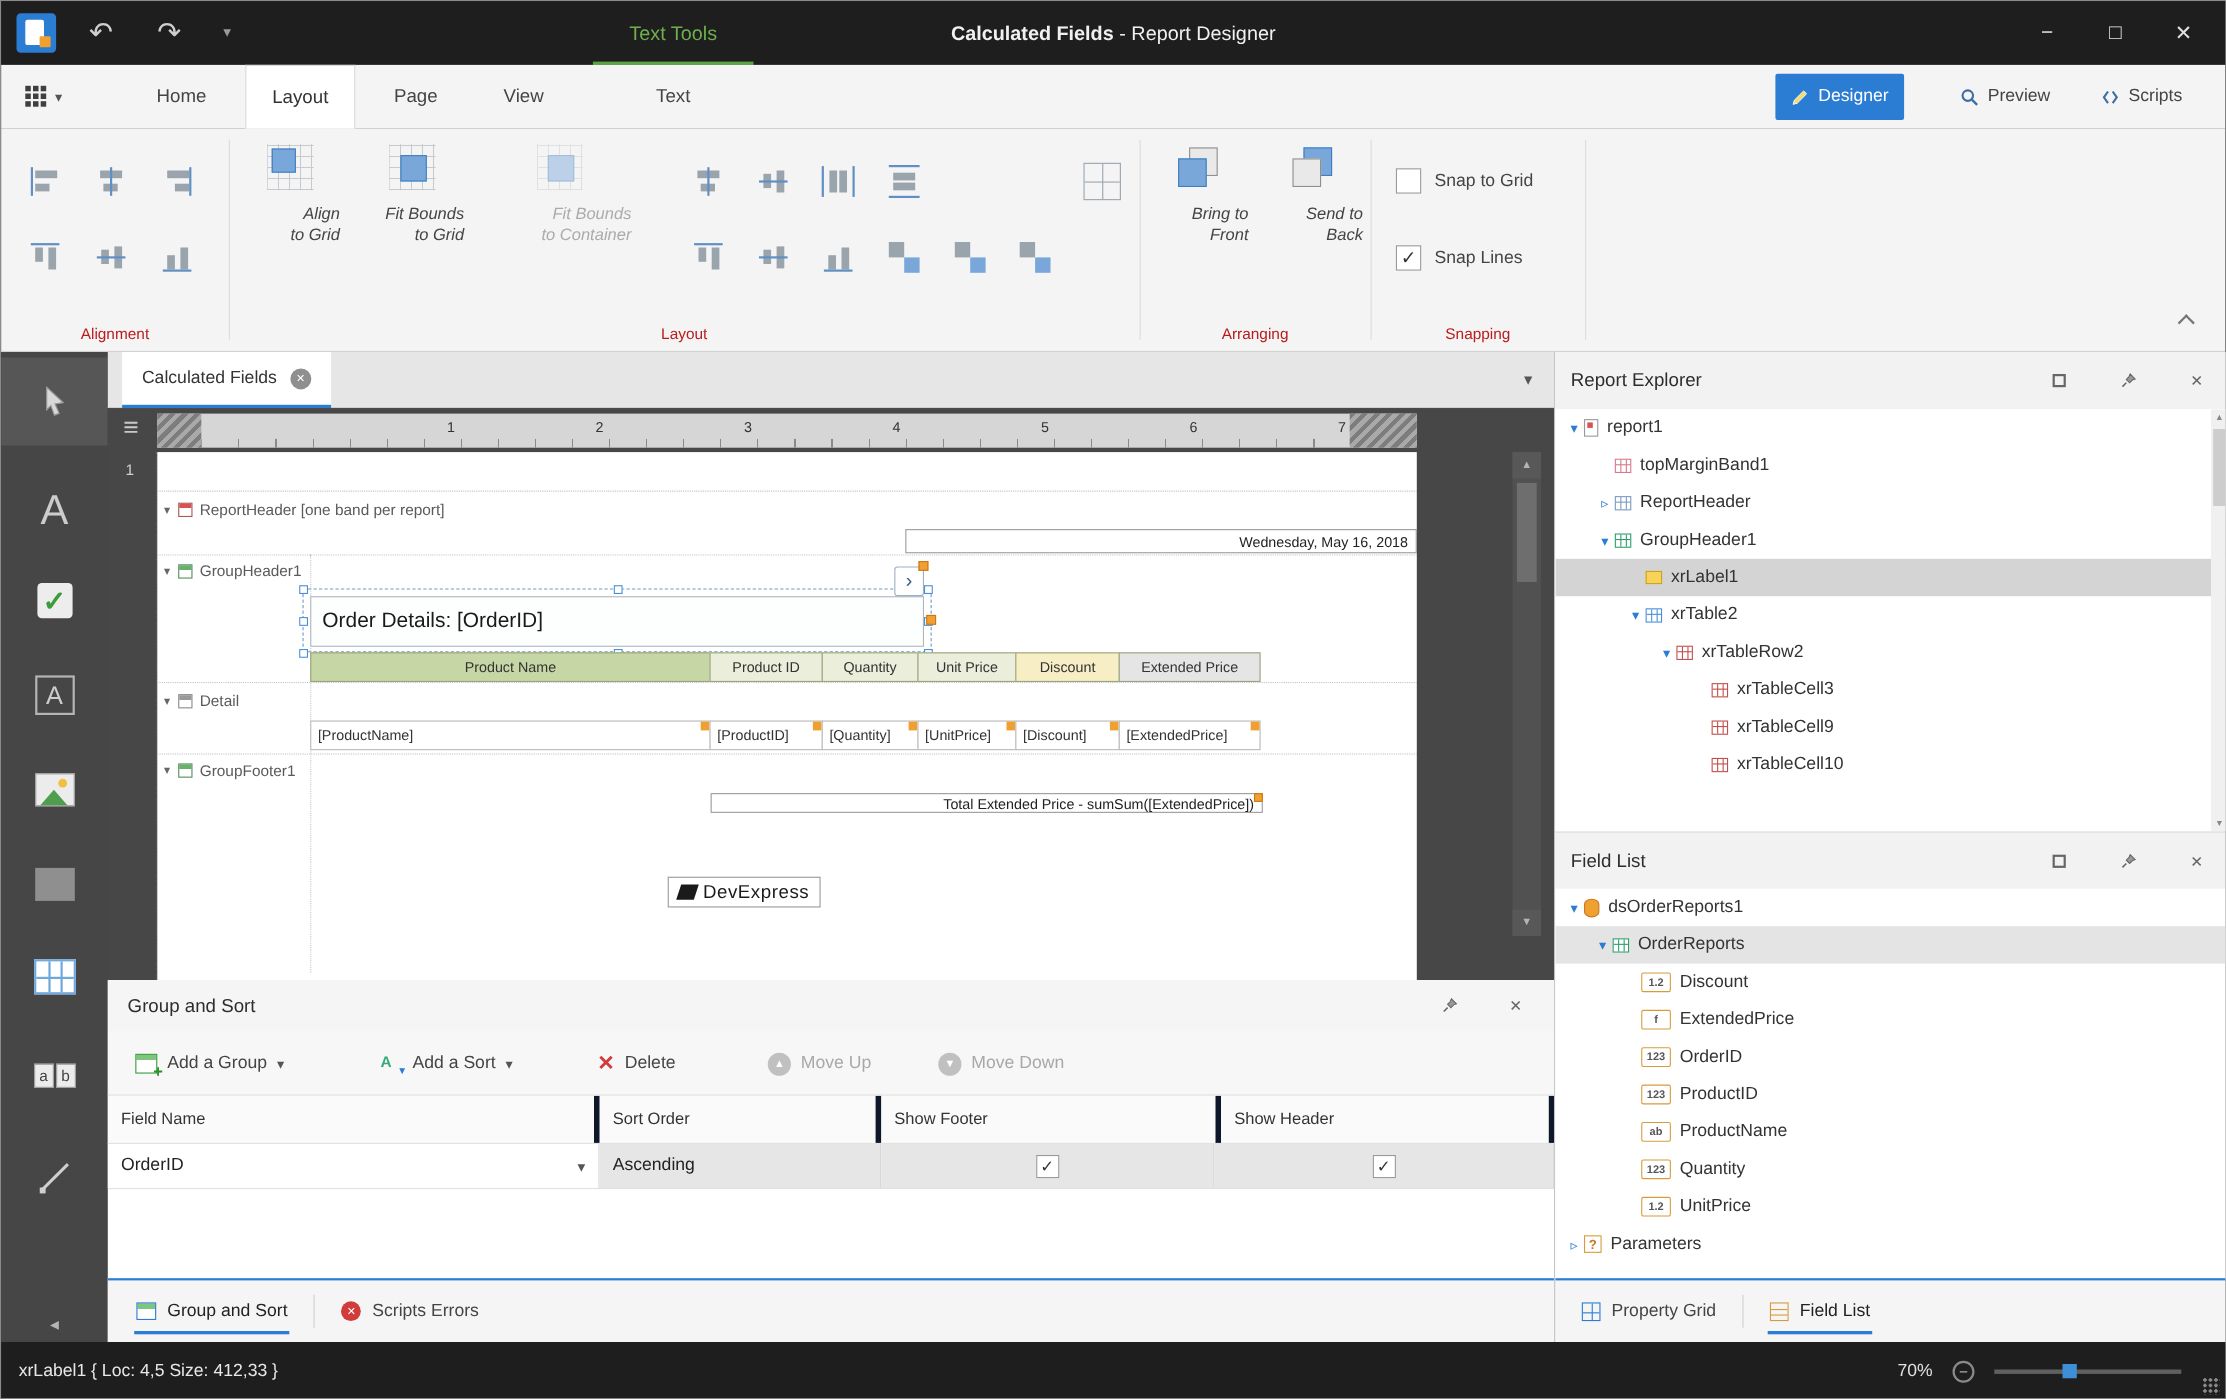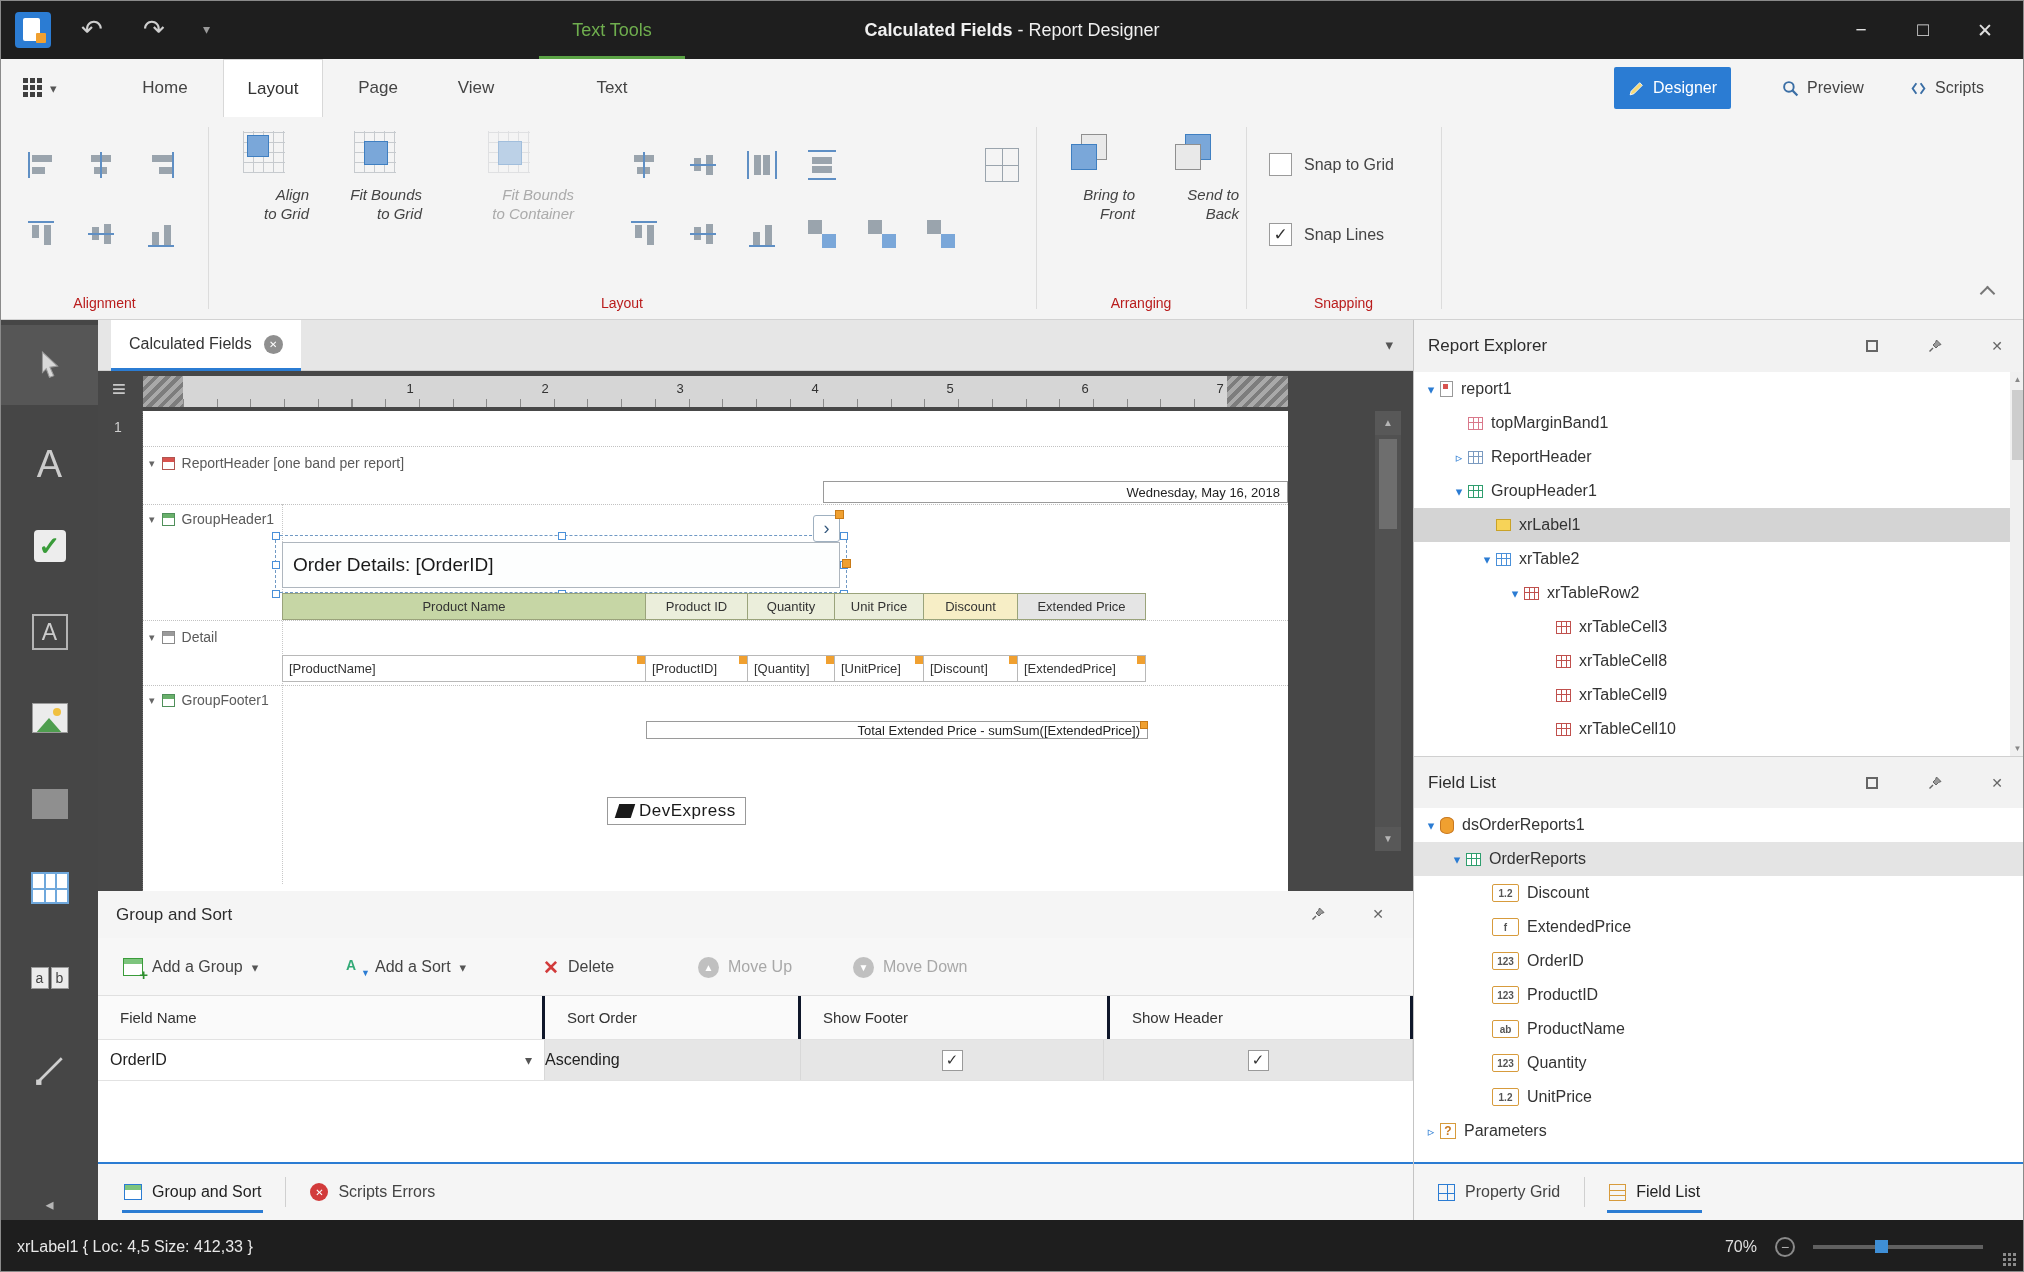--- a/index.html
+++ b/index.html
@@ -144,21 +144,21 @@
   .gs-btn{position:absolute;top:0;height:58px;display:flex;align-items:center;gap:9px;font-size:16px;color:#444;}
   .gs-btn.disabled{color:#a8a8a8;}
   .addgrp-ico{width:20px;height:18px;border:1px solid #3a9c3a;background:linear-gradient(180deg,#7ec57e 0 5px,#fff 5px);position:relative;}
   .addgrp-ico::after{content:"+";position:absolute;right:-6px;bottom:-8px;color:#2f8f2f;font-weight:bold;font-size:15px;}
   .addsort-ico{position:relative;width:20px;height:20px;font-size:14px;font-weight:bold;color:#3a7;}
   .addsort-ico::after{content:"▼";position:absolute;right:-4px;bottom:-1px;font-size:9px;color:#2b7cd3;}
   .del-ico{color:#d23b3b;font-size:19px;font-weight:bold;}
   .circ{width:21px;height:21px;border-radius:50%;background:#c0c0c0;color:#fff;font-size:10px;display:flex;align-items:center;justify-content:center;}
   .gs-caret{font-size:13px;color:#555;}
   .gs-grid-head{display:flex;height:44px;background:#fafafa;border-bottom:1px solid #e2e2e2;}
-  .gh-cell{border-right:3px solid #0f172a;display:flex;align-items:center;padding-left:22px;font-size:15px;color:#333;}
+  .gh-cell{border-right:5px solid #0f172a;display:flex;align-items:center;padding-left:12px;font-size:15px;color:#333;}
   .gs-grid-row{display:flex;height:41px;border-bottom:1px solid #e2e2e2;}
   .gr-cell{border-right:1px solid #d8d8d8;display:flex;align-items:center;font-size:16px;color:#222;position:relative;}
   .gr-gray{background:#e6e6e6;}
   .dd-caret{position:absolute;right:12px;color:#555;font-size:14px;}
   .gs-cb{width:21px;height:21px;background:#fff;border:1px solid #9a9a9a;margin:0 auto;display:flex;align-items:center;justify-content:center;font-size:15px;color:#333;}
   .gs-tabs{position:absolute;left:0;bottom:0;width:100%;height:58px;background:#f5f5f5;border-top:2px solid #2b7cd3;display:flex;align-items:center;}
   .btab{display:flex;align-items:center;gap:10px;font-size:16px;color:#444;height:100%;position:relative;padding:0 10px;}
   .btab.active{color:#222;}
   .btab.active::after{content:"";position:absolute;left:8px;right:8px;bottom:7px;height:3px;background:#2b7cd3;}
   .btab-sep{width:1px;height:30px;background:#d0d0d0;margin:0 14px;}
@@ -554,21 +554,21 @@
           <div class="gh-cell" style="width:447px">Field Name</div>
           <div class="gh-cell" style="width:256px">Sort Order</div>
           <div class="gh-cell" style="width:309px">Show Footer</div>
           <div class="gh-cell" style="width:303px">Show Header</div>
         </div>
         <div class="gs-grid-row">
           <div class="gr-cell" style="width:447px;padding-left:12px;background:#fff">
             <span>OrderID</span>
             <span class="dd-caret">▾</span>
           </div>
-          <div class="gr-cell gr-gray" style="width:256px;">
+          <div class="gr-cell gr-gray" style="width:256px;padding-left:12px">
             <span>Ascending</span>
           </div>
           <div class="gr-cell gr-gray" style="width:303px">
             <span class="gs-cb">
                 <span>✓</span>
               </span>
           </div>
           <div class="gr-cell gr-gray" style="width:309px">
             <span class="gs-cb">
                 <span>✓</span>
@@ -643,25 +643,20 @@
             <span class="tlabel">xrTableRow2</span>
           </div>
           <div class="trow" style="padding-left:124px">
             <span class="arr sp">▹</span>
             <span class="gicon g-red"></span>
             <span class="tlabel">xrTableCell3</span>
           </div>
           <div class="trow" style="padding-left:124px">
             <span class="arr sp">▹</span>
             <span class="gicon g-red"></span>
-            <span class="tlabel">xrTableCell8</span>
-          </div>
-          <div class="trow" style="padding-left:124px">
-            <span class="arr sp">▹</span>
-            <span class="gicon g-red"></span>
             <span class="tlabel">xrTableCell9</span>
           </div>
           <div class="trow" style="padding-left:124px">
             <span class="arr sp">▹</span>
             <span class="gicon g-red"></span>
             <span class="tlabel">xrTableCell10</span>
           </div>
           <div class="tree-scroll" style="height:384px">
             <span class="ts-btn" style="top:0">▲</span>
             <span class="ts-thumb" style="top:18px;height:70px"></span>

